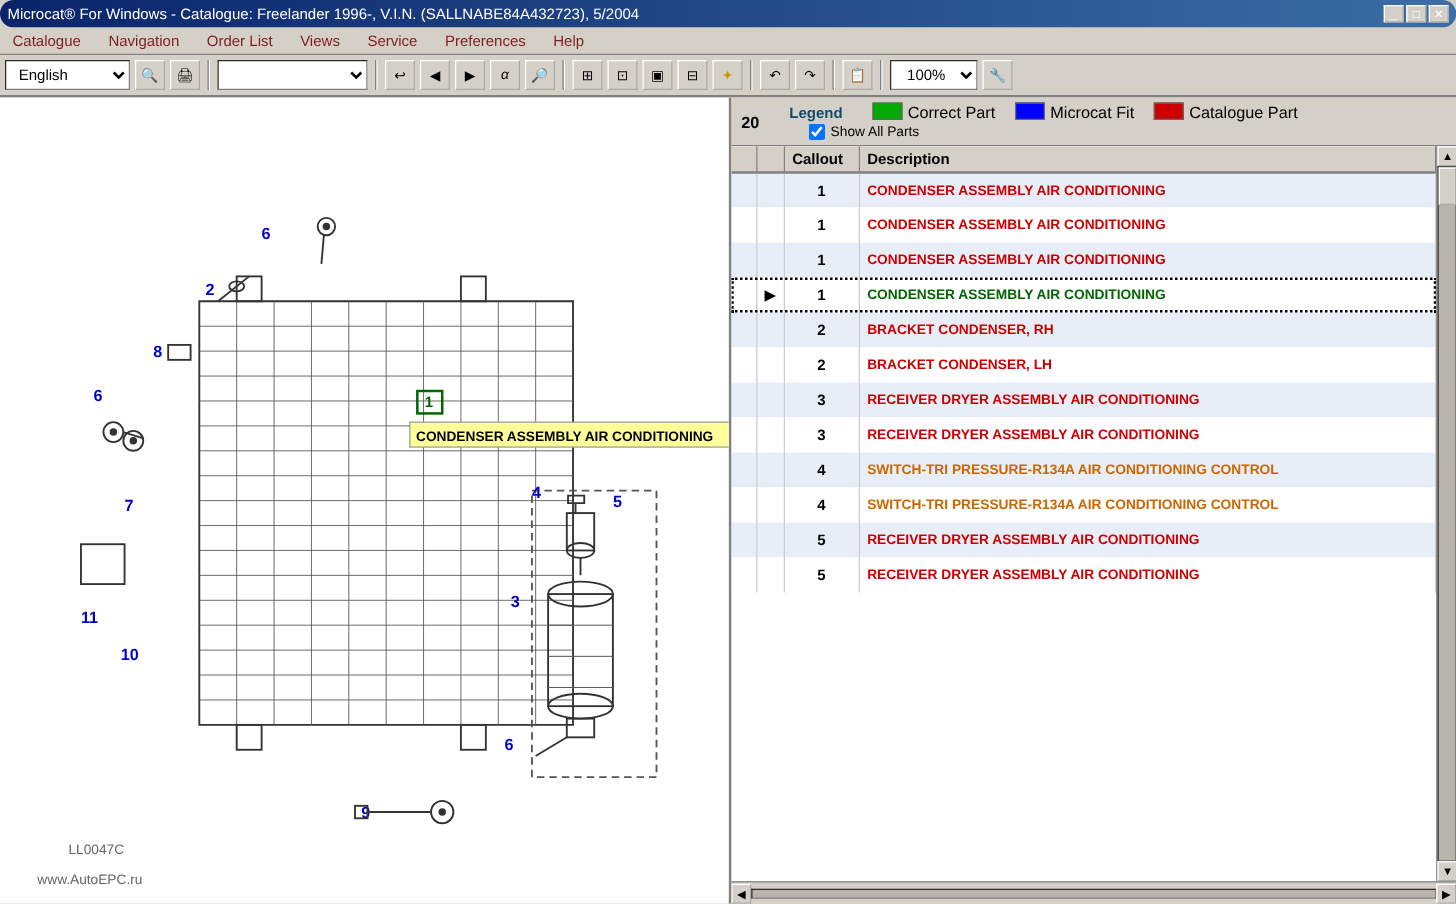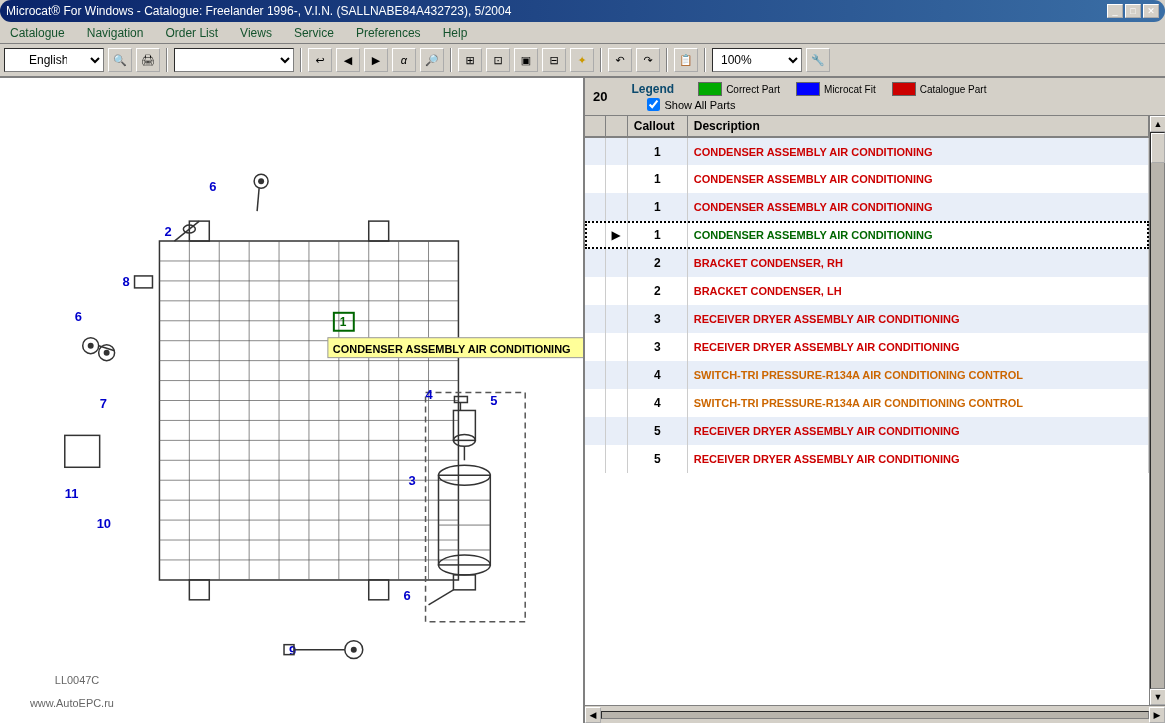--- a/index.html
+++ b/index.html
@@ -34,21 +34,21 @@
       padding: 2px 4px;
       display: flex;
       gap: 10px;
       height: 22px;
       align-items: center;
     }
     .menu-item {
       padding: 2px 6px;
       cursor: pointer;
       font-size: 12px;
-      color: #14532d;
+      color: #7f1d1d;
     }
 
     
     #toolbar {
       background: #d4d0c8;
       border-bottom: 2px solid #808080;
       padding: 3px 4px;
       display: flex;
       align-items: center;
       gap: 4px;
@@ -61,41 +61,42 @@
       cursor: pointer;
       font-size: 11px;
       height: 24px;
       display: flex; align-items: center; justify-content: center;
       min-width: 24px;
     }
     
     .lang-dropdown {
       border: 1px inset #808080;
       background: white;
-      padding: 2px 20px;
+      padding: 2px 6px;
       font-size: 12px;
       height: 24px;
       width: 100px;
       cursor: pointer;
     }
     .toolbar-dropdown {
       border: 1px inset #808080;
       background: white;
       padding: 2px 4px;
       font-size: 12px;
       height: 24px;
       width: 120px;
     }
     .zoom-dropdown {
       border: 1px inset #808080;
       background: white;
       padding: 2px 4px;
       font-size: 12px;
       height: 24px;
-      width: 90px;
+      width: 70px;
+      text-align: center;
     }
     .toolbar-sep {
       width: 2px; height: 24px;
       border-left: 1px solid #808080;
       border-right: 1px solid #fff;
       margin: 0 2px;
     }
 
     
     #main-content {
@@ -135,22 +136,22 @@
       align-items: center;
       gap: 16px;
     }
     #legend-title {
       font-weight: bold;
       font-size: 12px;
       color: #0c4a6e;
       margin-right: 8px;
     }
     .legend-item {
-      display: flex; align-items: center; gap: 4px;
-      font-size: 10px;
+      display: flex; gap: 4px;
+      font-size: 13px;
     }
     .legend-box {
       width: 24px; height: 14px;
       border: 1px solid #666;
     }
     .legend-box-green { background: #00aa00; }
     .legend-box-blue { background: #0000ff; }
     .legend-box-red { background: #cc0000; }
 
     #show-all-row {

